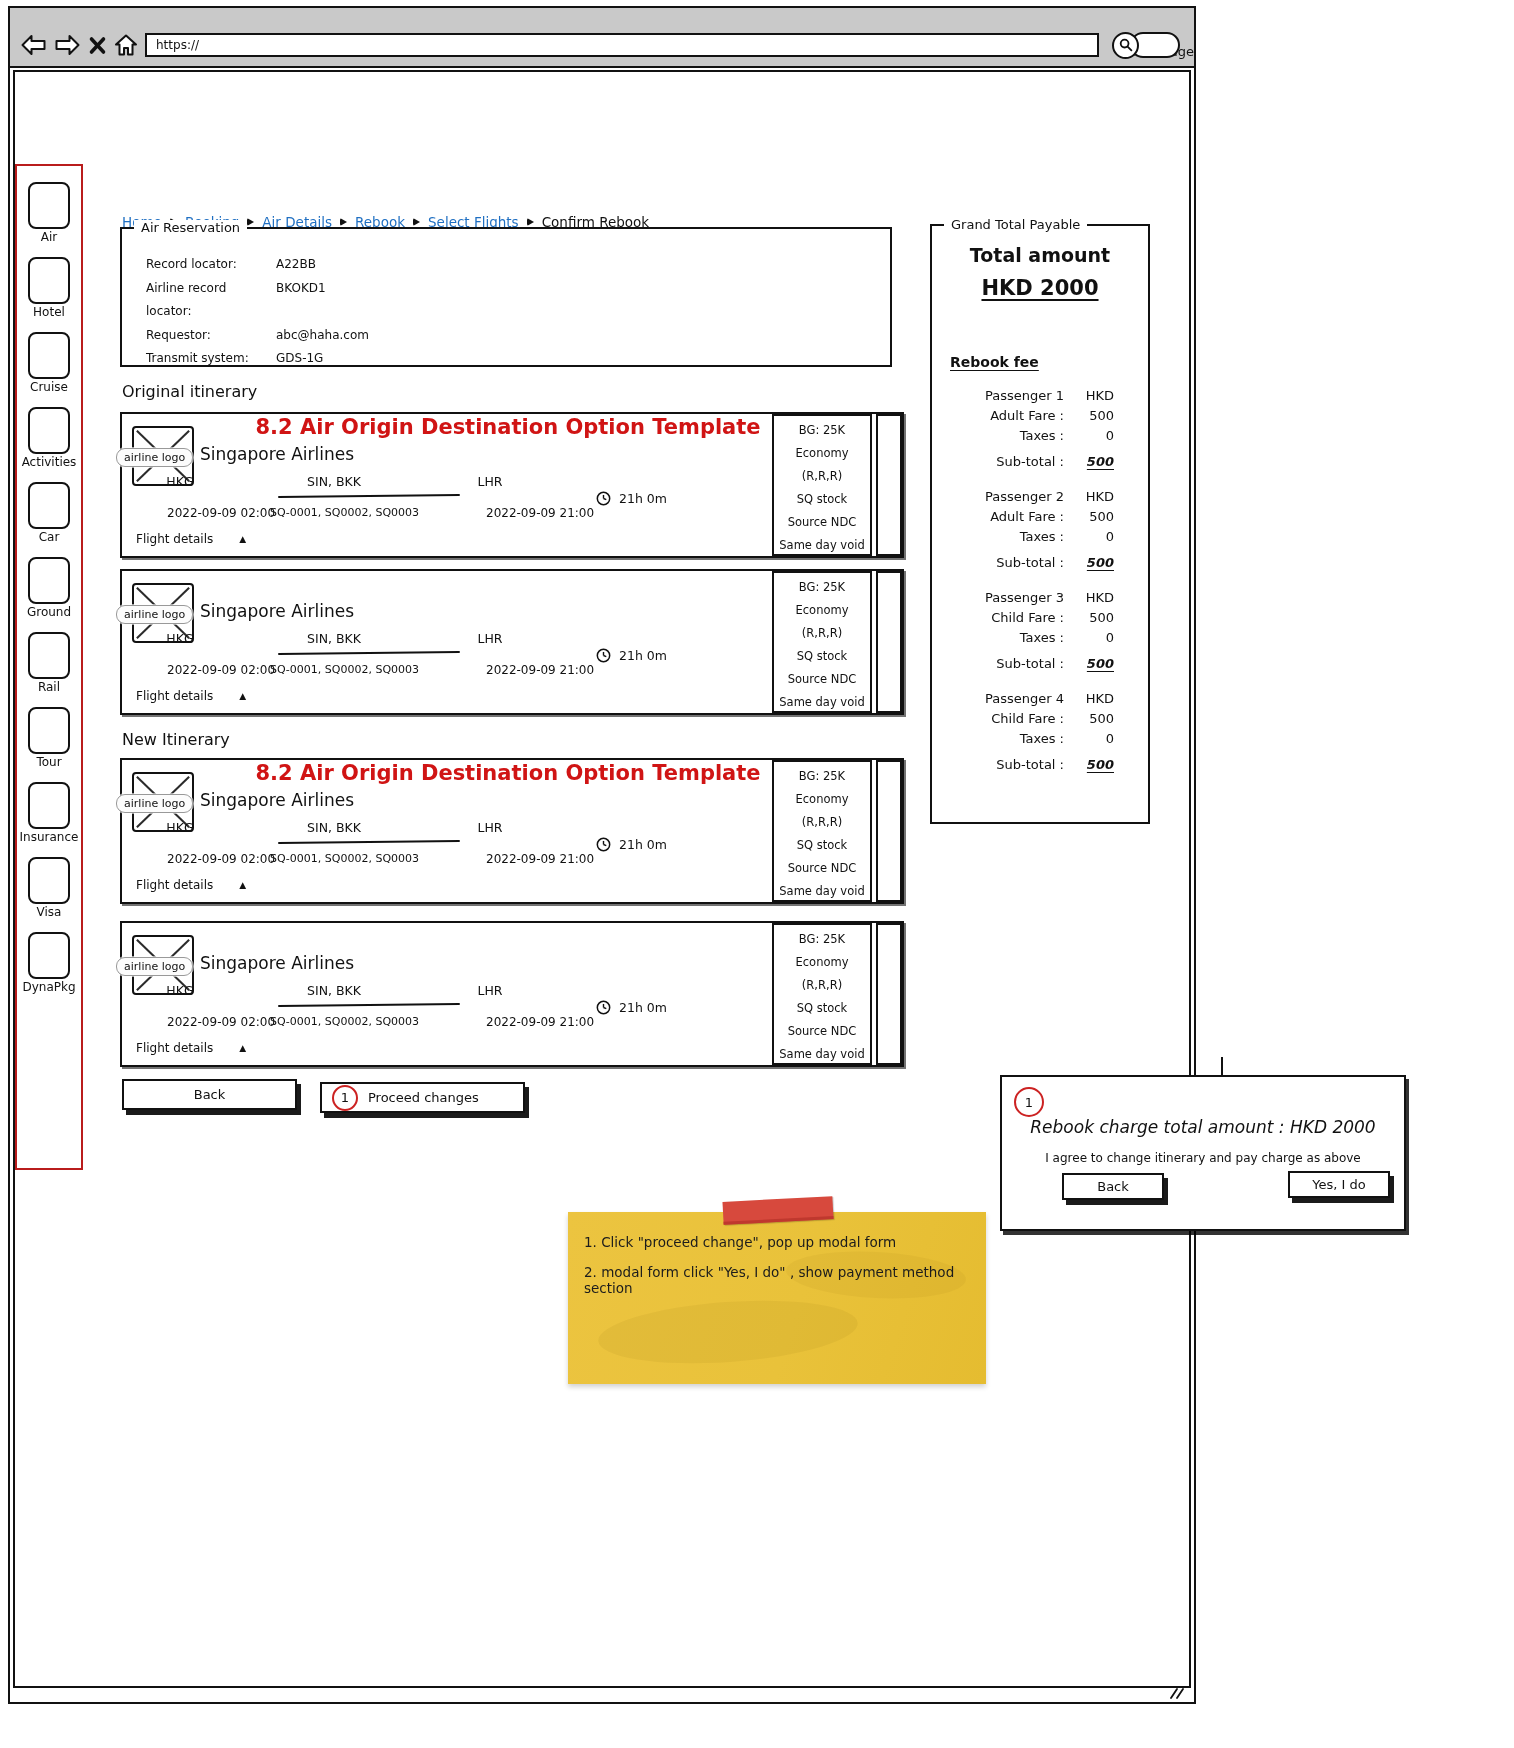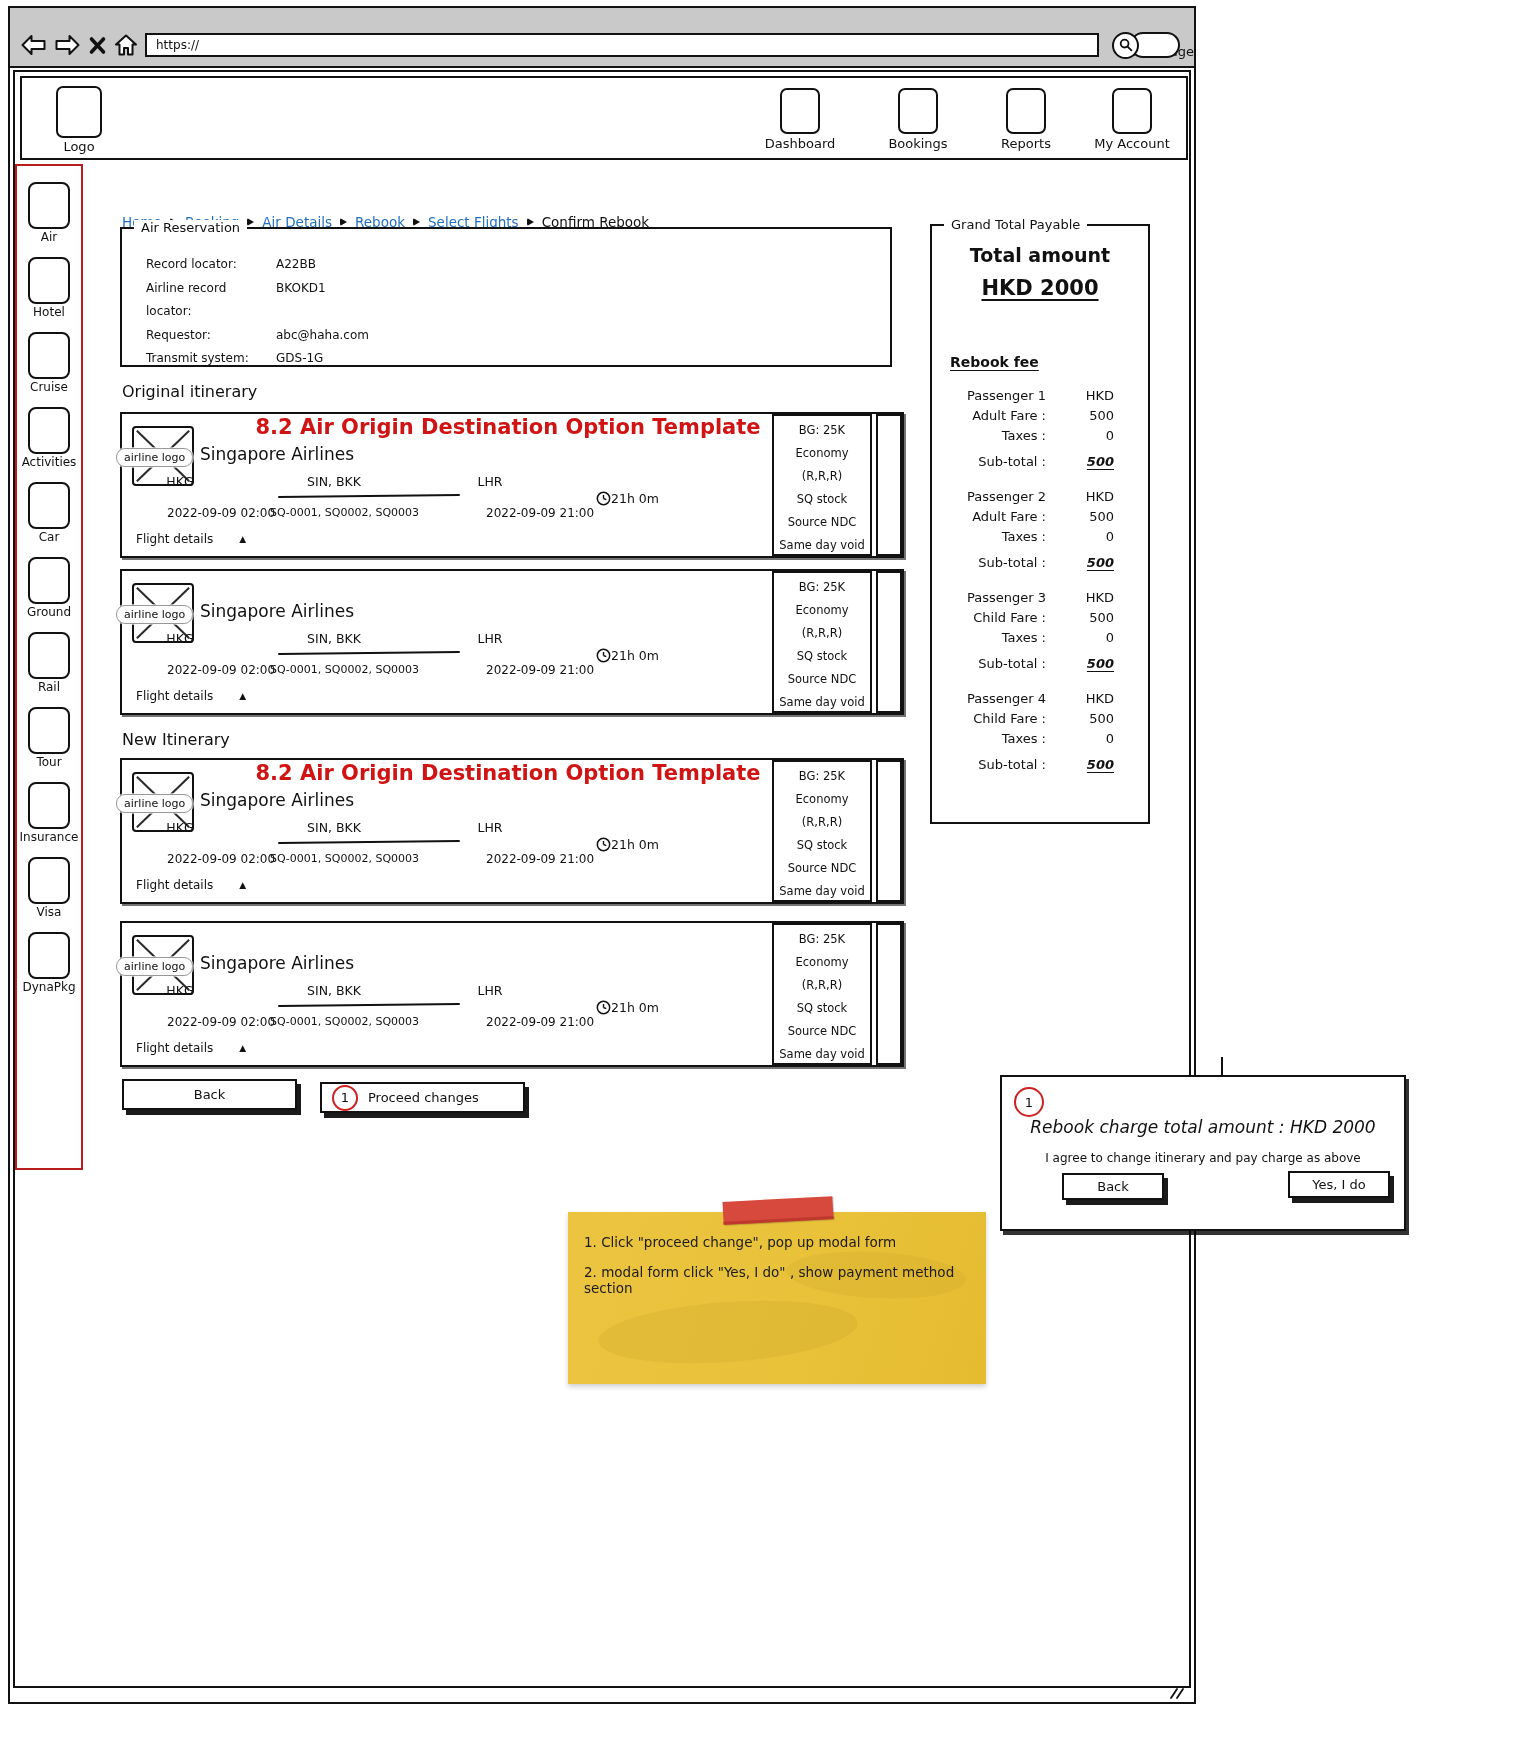--- a/index.html
+++ b/index.html
@@ -90,39 +90,39 @@
   .logo-pill {
     position:absolute; left:-16px; top:22px; font-size:11px; border:1px solid #999; border-radius:9px;
     background:#fcfcfc; padding:2px 7px; white-space:nowrap; box-shadow:0 0 0 1px rgba(255,255,255,0.6);
   }
   .airline-name { position:absolute; left:78px; top:30px; font-size:17px; }
   .col { position:absolute; top:60px; text-align:center; font-size:12.5px; }
   .col-origin { left:16px; width:84px; }
   .col-via { left:152px; width:120px; }
   .col-dest { left:308px; width:120px; }
   .via-line { position:absolute; left:156px; top:81px; width:182px; height:2px; background:#111; transform:rotate(-0.7deg); border-radius:2px; }
-  .duration { position:absolute; left:474px; top:77px; display:flex; align-items:center; gap:0; font-size:12.5px; }
+  .duration { position:absolute; left:474px; top:77px; display:flex; align-items:center; gap:8px; font-size:12.5px; }
   .row2 { position:absolute; top:92px; font-size:12px; }
   .depart { left:45px; }
   .flights { left:140px; width:165px; text-align:center; font-size:11px; }
   .arrive { left:364px; }
   .details-toggle { position:absolute; left:14px; top:118px; font-size:12px; display:flex; align-items:center; gap:26px; cursor:pointer; }
   .tri-up { font-size:9px; }
   .info-panel { position:absolute; left:650px; top:0; bottom:0; width:100px; border:2px solid #111; background:#fff; padding-top:3px; }
   .info-line { text-align:center; font-size:11.5px; line-height:22.9px; white-space:nowrap; }
   .side-strip { position:absolute; left:754px; top:0; bottom:0; width:26px; border:2px solid #111; background:#fff; }
 
   
   .fs-totals { left:920px; top:216px; width:220px; height:600px; }
   .gt-title { position:absolute; top:18px; left:0; right:0; text-align:center; font-size:19px; font-weight:bold; }
   .gt-amount { position:absolute; top:50px; left:0; right:0; text-align:center; font-size:21px; font-weight:bold; text-decoration:underline; text-underline-offset:4px; }
   .gt-fee { position:absolute; top:128px; left:18px; font-size:14px; font-weight:bold; text-decoration:underline; text-underline-offset:3px; }
   .pax-blocks { position:absolute; top:160px; left:0; right:0; }
   .pax-block { margin-bottom:13px; }
-  .pax-row { display:flex; justify-content:flex-end; padding-right:34px; font-size:13px; line-height:20px;gap:18px; }
+  .pax-row { display:flex; justify-content:flex-end; padding-right:34px; font-size:13px; line-height:20px; }
   .pax-row .lab { text-align:right; }
   .pax-row .val { width:50px; text-align:right; }
   .pax-sub { margin-top:4px; line-height:24px; }
   .pax-sub .val { font-weight:bold; font-style:italic; text-decoration:underline; text-underline-offset:3px; }
 
   
   .wf-btn {
     position:absolute; border:2px solid #111; background:#fff; box-shadow:4px 5px 0 #1b1b1b;
     display:flex; align-items:center; justify-content:center; font-size:13px; cursor:pointer;
     font-family:"DejaVu Sans",sans-serif; color:#111;
@@ -208,42 +208,20 @@
               <line x1="8.6" y1="8.6" x2="12.4" y2="12.4" stroke="#111" stroke-width="1.8" stroke-linecap="round"></line>
             </svg>
         </div>
         <div class="search-pill"></div>
       </div>
     </div>
   </div>
 
   <div class="content-frame"></div>
 
-  <div class="site-header">
-    <div class="logo-block">
-      <div class="logo-box"></div>
-      <div class="logo-label">Logo</div>
-    </div>
-    <div class="nav-item" style="left:726px">
-      <div class="nav-box"></div>
-      <div class="nav-label">Dashboard</div>
-    </div>
-    <div class="nav-item" style="left:844px">
-      <div class="nav-box"></div>
-      <div class="nav-label">Bookings</div>
-    </div>
-    <div class="nav-item" style="left:952px">
-      <div class="nav-box"></div>
-      <div class="nav-label">Reports</div>
-    </div>
-    <div class="nav-item" style="left:1058px">
-      <div class="nav-box"></div>
-      <div class="nav-label">My Account</div>
-    </div>
-  </div>
 
   <div class="sidebar">
     <div class="side-item">
         <div class="side-box"></div>
         <div class="side-label">Air</div>
       </div>
     <div class="side-item">
         <div class="side-box"></div>
         <div class="side-label">Hotel</div>
       </div>

